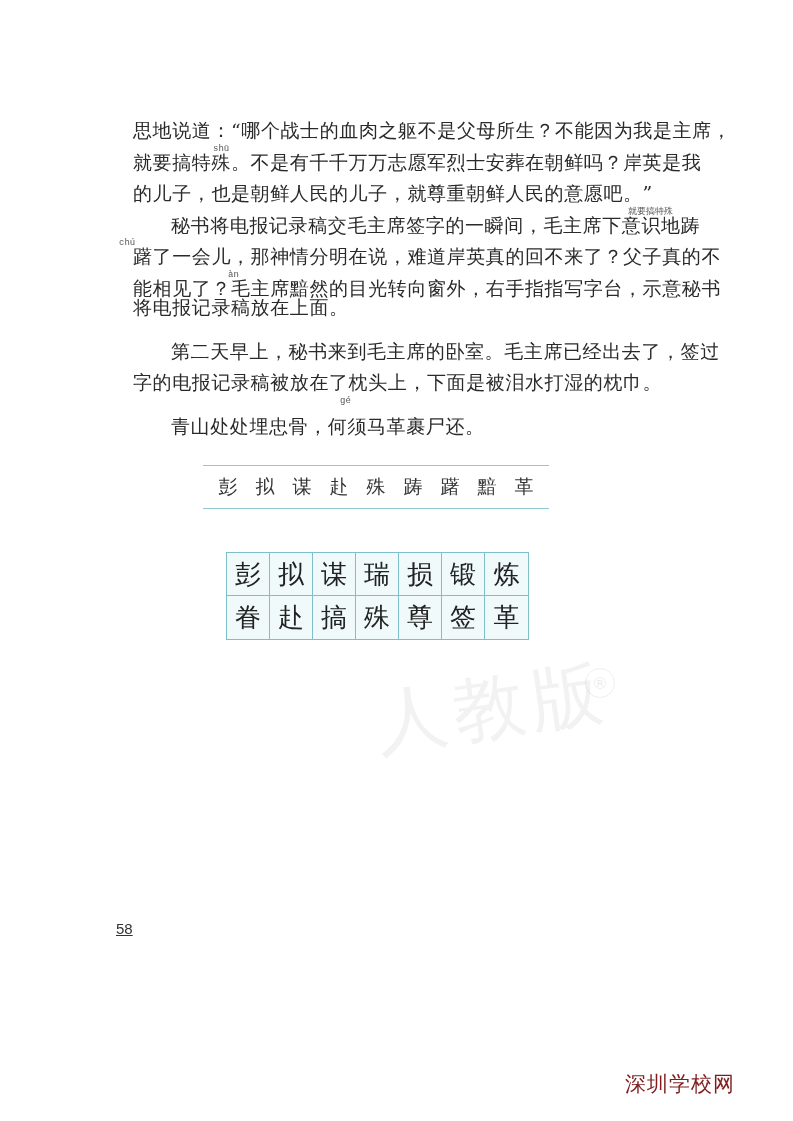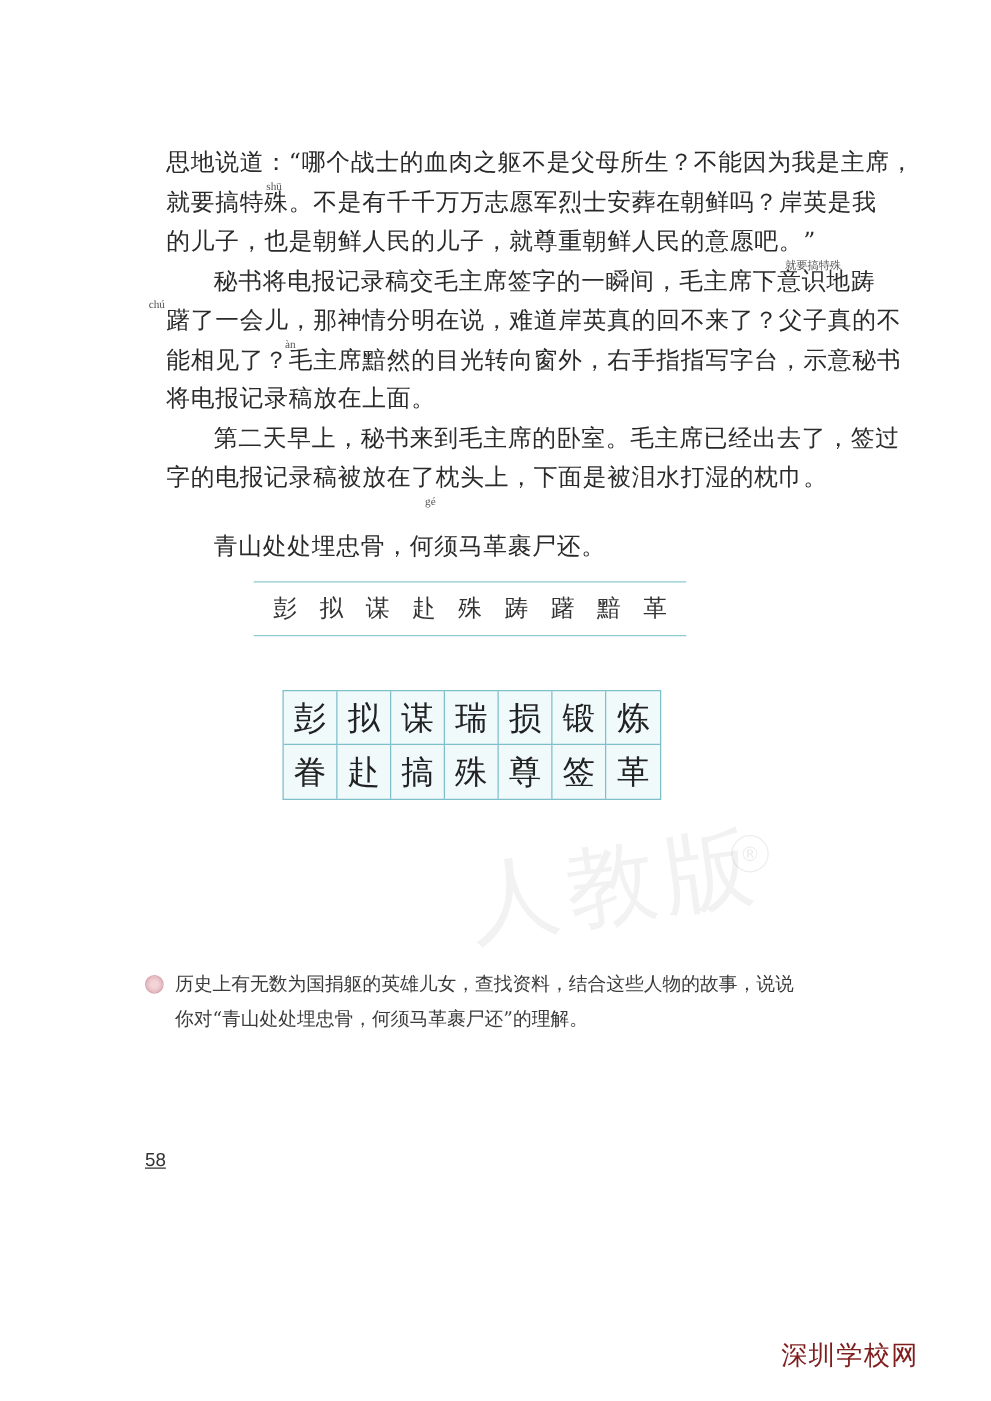--- a/index.html
+++ b/index.html
@@ -20,21 +20,21 @@
     font-size: 19px;
     line-height: 19px;
     letter-spacing: 0.6px;
     white-space: nowrap;
   }
   .line { position: absolute; left: 0; white-space: nowrap; margin-left: 17px; }
   .indent { padding-left: 38px; }
 
   .pinyin {
     position: absolute;
-    font-family: Liberation Serif, serif;
+    font-family: Liberation Mono, monospace;
     font-size: 9px;
     color: #555;
     letter-spacing: 0;
   }
 
   
   .vocab-strip {
     position: absolute;
     left: 203px; top: 465px;
     width: 346px; height: 42px;
@@ -143,28 +143,28 @@
 
     <span class="pinyin" style="left:512px; top:203px;">就要搞特殊</span>
     <div class="line indent" style="top:216px;">秘书将电报记录稿交毛主席签字的一瞬间，毛主席下意识地踌</div>
 
     <span class="pinyin" style="left:3px; top:234px;">chú</span>
     <div class="line" style="top:247px;">躇了一会儿，那神情分明在说，难道岸英真的回不来了？父子真的不</div>
 
     <span class="pinyin" style="left:112px; top:266px;">àn</span>
     <div class="line" style="top:279px;">能相见了？毛主席黯然的目光转向窗外，右手指指写字台，示意秘书</div>
 
-    <div class="line" style="top:310px;">将电报记录稿放在上面。</div>
+    <div class="line" style="top:298px;">将电报记录稿放在上面。</div>
 
     <div class="line indent" style="top:342px;">第二天早上，秘书来到毛主席的卧室。毛主席已经出去了，签过</div>
 
     <div class="line" style="top:373px;">字的电报记录稿被放在了枕头上，下面是被泪水打湿的枕巾。</div>
 
     <span class="pinyin" style="left:224px; top:392px;">gé</span>
-    <div class="line indent" style="top:428px;">青山处处埋忠骨，何须马革裹尸还。</div>
+    <div class="line indent" style="top:417px;">青山处处埋忠骨，何须马革裹尸还。</div>
   </div>
 
   <div class="vocab-strip">
     <span class="vocab-char">彭</span>
     <span class="vocab-char">拟</span>
     <span class="vocab-char">谋</span>
     <span class="vocab-char">赴</span>
     <span class="vocab-char">殊</span>
     <span class="vocab-char">踌</span>
     <span class="vocab-char">躇</span>
@@ -185,21 +185,17 @@
     <div class="grid-cell last-row">搞</div>
     <div class="grid-cell last-row">殊</div>
     <div class="grid-cell last-row">尊</div>
     <div class="grid-cell last-row">签</div>
     <div class="grid-cell last-col last-row">革</div>
   </div>
 
   <div class="watermark">人教版</div>
   <div class="reg-mark">®</div>
 
-  <div class="exercise" style="top:773px;">
-    <span class="bullet"></span>
-    <span class="text">历史上有无数为国捐躯的英雄儿女，查找资料，结合这些人物的故事，说说你对“青山处处埋忠骨，何须马革裹尸还”的理解。</span>
-  </div>
 
   <div class="page-number">58</div>
 
   <div class="site-watermark">深圳学校网</div>
 </div>
 
 </body></html>

